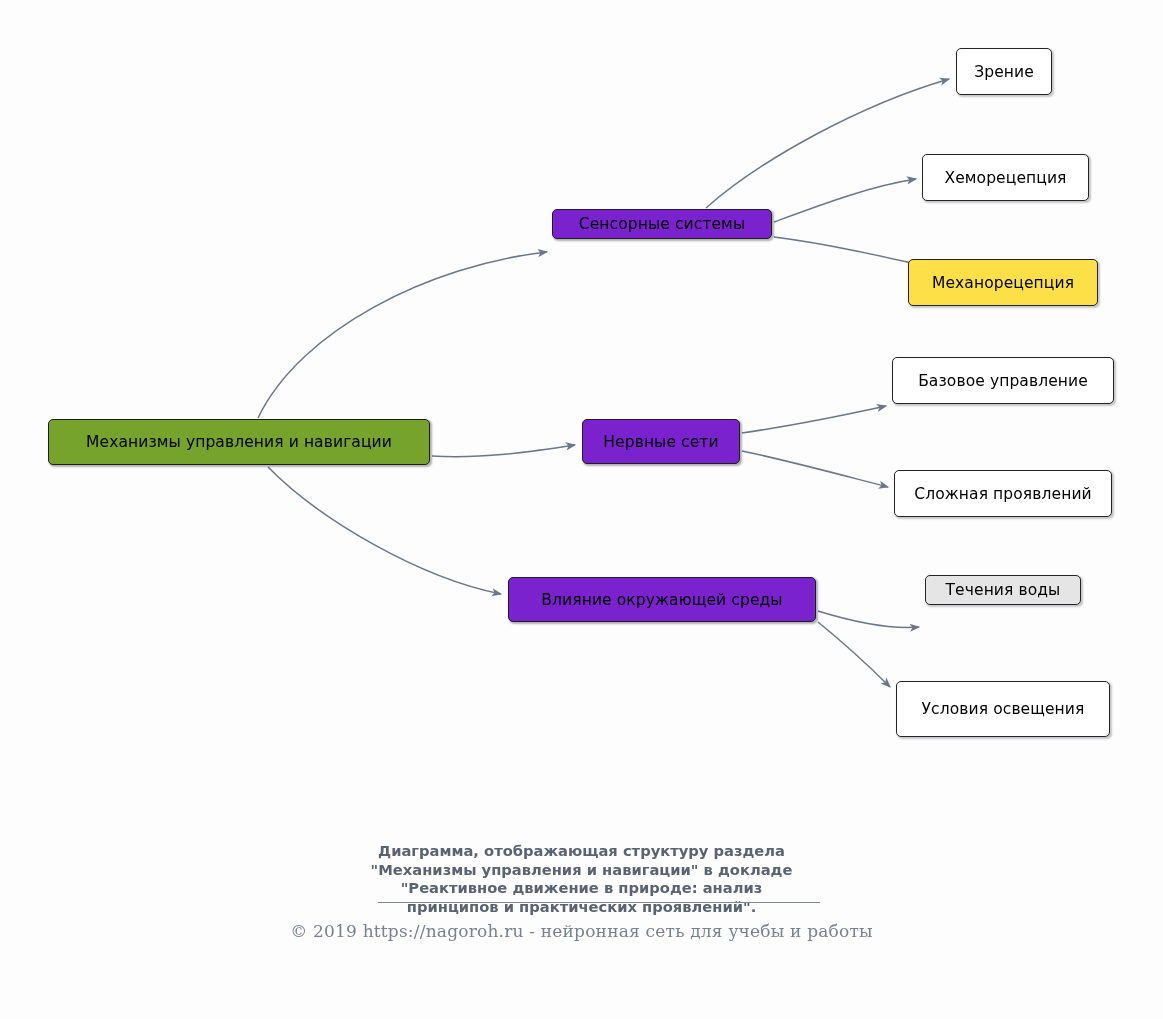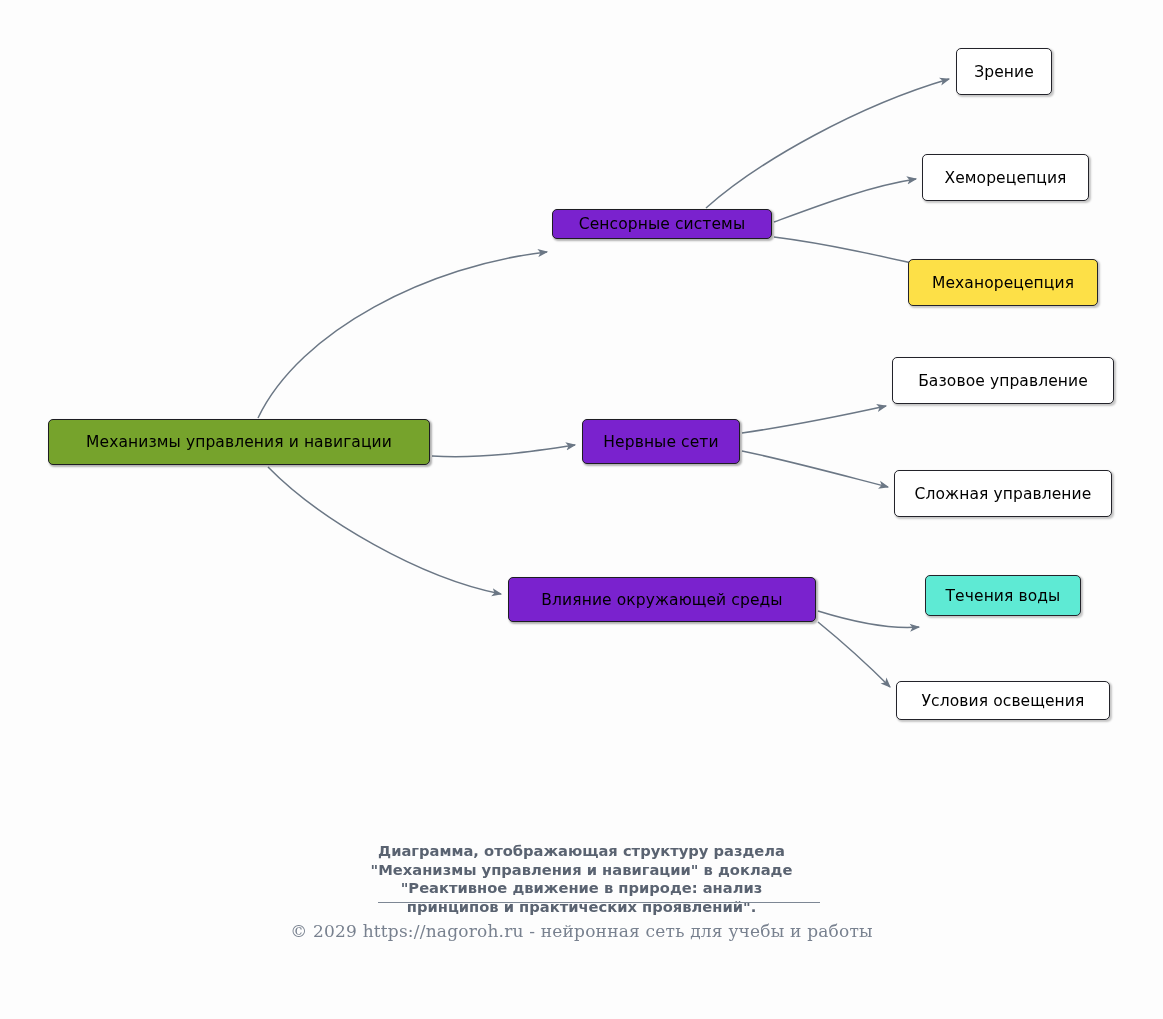--- a/index.html
+++ b/index.html
@@ -139,39 +139,39 @@
 
   <div class="node node-branch" style="left: 582px; top: 419px; width: 158px; height: 45px; background: rgb(122, 34, 206); color: rgb(0, 0, 0);">
     <span>Нервные сети</span>
   </div>
 
   <div class="node node-leaf" style="left: 892px; top: 357px; width: 222px; height: 47px; background: rgb(255, 255, 255);">
     <span>Базовое управление</span>
   </div>
 
   <div class="node node-leaf" style="left: 894px; top: 470px; width: 218px; height: 47px; background: rgb(255, 255, 255);">
-    <span>Сложная управление</span>
+    <span>Сложная проявлений</span>
   </div>
 
   <div class="node node-branch" style="left: 508px; top: 577px; width: 308px; height: 45px; background: rgb(122, 34, 206); color: rgb(0, 0, 0);">
     <span>Влияние окружающей среды</span>
   </div>
 
-  <div class="node node-leaf" style="left: 925px; top: 575px; width: 156px; height: 41px; background: #5eead4;">
+  <div class="node node-leaf" style="left: 925px; top: 575px; width: 156px; height: 30px; background: #e5e5e5;">
     <span>Течения воды</span>
   </div>
 
-  <div class="node node-leaf" style="left: 896px; top: 681px; width: 214px; height: 39px; background: rgb(255, 255, 255);">
+  <div class="node node-leaf" style="left: 896px; top: 681px; width: 214px; height: 56px; background: rgb(255, 255, 255);">
     <span>Условия освещения</span>
   </div>
 
   <div id="caption" style="color: rgb(90, 99, 113);">
     <span class="cap-line">Диаграмма, отображающая структуру раздела</span>
     <span class="cap-line">"Механизмы управления и навигации" в докладе</span>
     <span class="cap-line">"Реактивное движение в природе: анализ</span>
     <span class="cap-line">принципов и практических проявлений".</span>
   </div>
 
   <div id="divider"></div>
 
-  <div id="footer" style="color: rgb(120, 129, 143);">© 2029 https://nagoroh.ru - нейронная сеть для учебы и работы</div>
+  <div id="footer" style="color: rgb(120, 129, 143);">© 2019 https://nagoroh.ru - нейронная сеть для учебы и работы</div>
 
 </div>
 
 </body></html>

